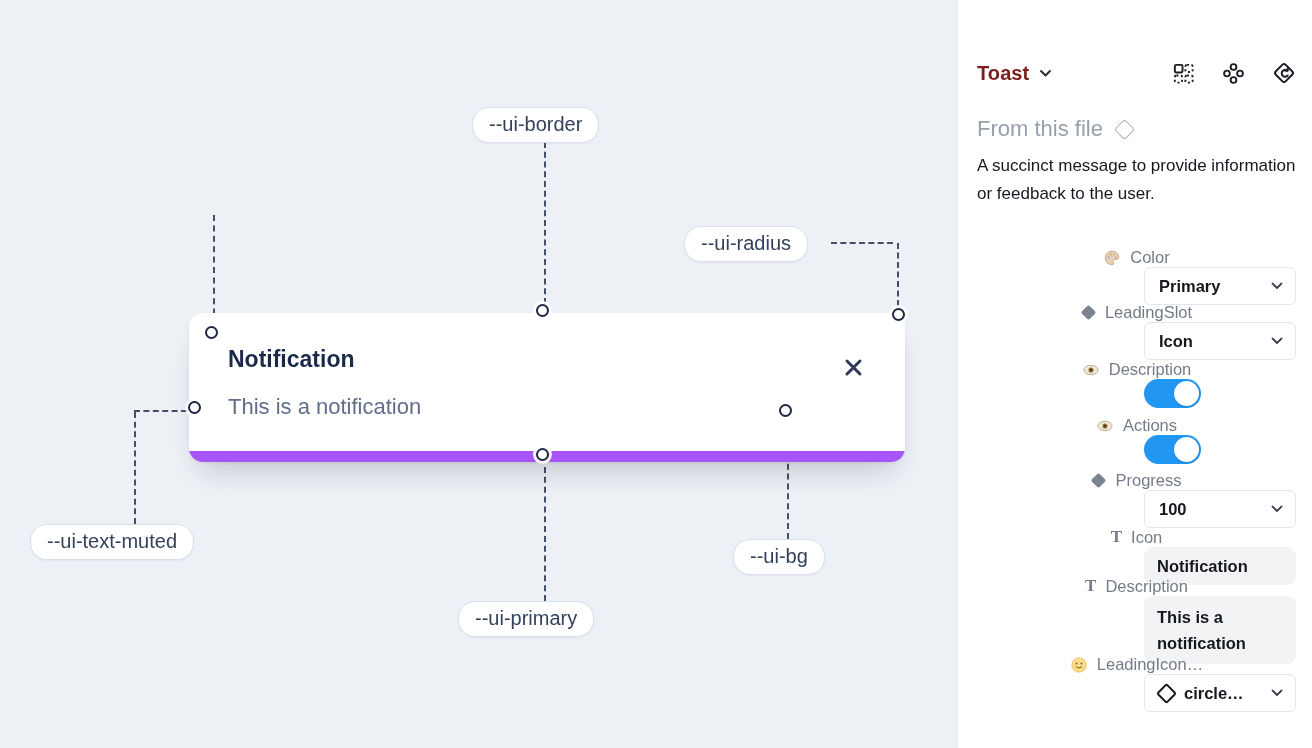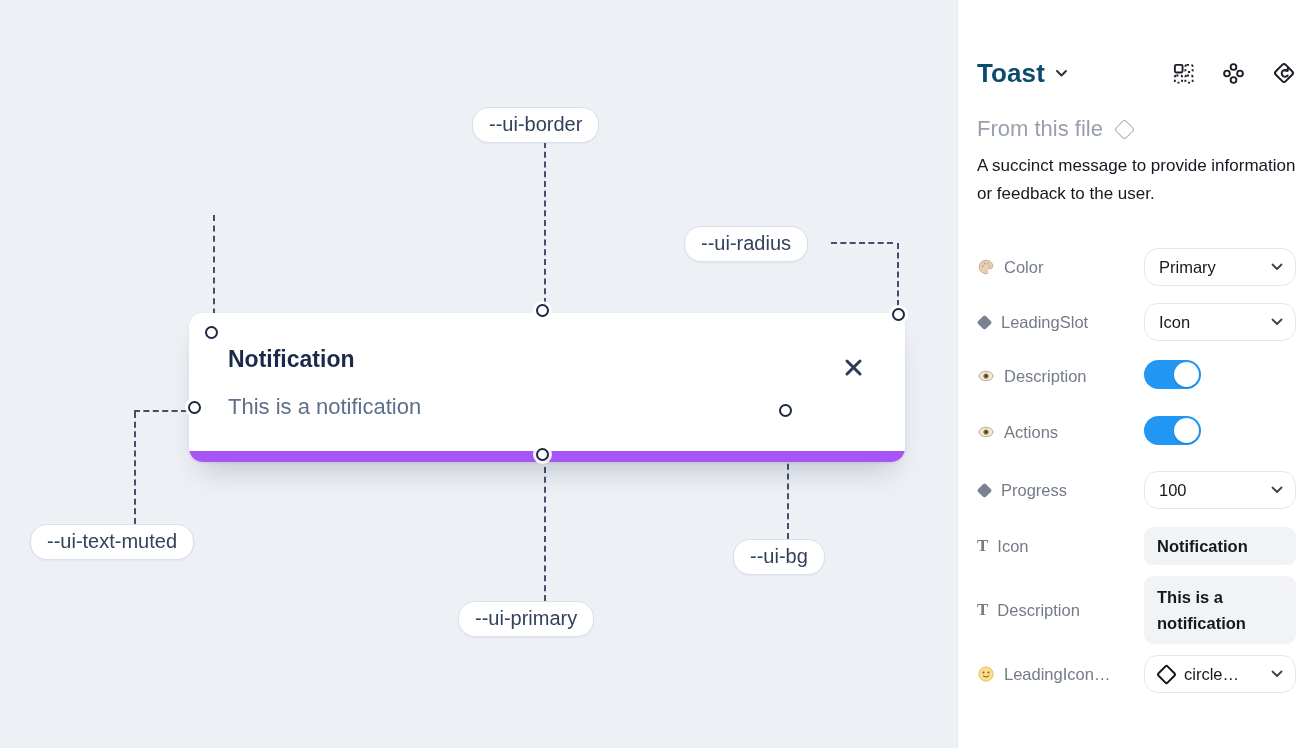--- a/index.html
+++ b/index.html
@@ -28,43 +28,43 @@
   .card-close { position:absolute; left:650px; top:40px; width:28px; height:28px; border:none;
     background:transparent; cursor:pointer; display:flex; align-items:center; justify-content:center; }
   .card-progress { position:absolute; left:0; bottom:0; width:100%; height:11px; background:#a855f7; }
 
   
   .panel { position:absolute; left:957px; top:0; width:355px; height:748px; background:#fff;
     border-left:1px solid #e7eaee; }
 
   .p-title-row { position:absolute; left:19px; top:56px; right:16px; height:34px;
     display:flex; align-items:center; }
-  .p-title { font-size:26px; font-weight:700; color:#0c4a6e; letter-spacing:.1px; }
+  .p-title { font-size:20px; font-weight:700; color:#7f1d1d; letter-spacing:.1px; }
   .p-title-chev { margin-left:10px; display:flex; }
   .p-icons { margin-left:auto; display:flex; gap:27px; align-items:center; }
   .icon-btn { border:none; background:transparent; padding:0; cursor:pointer; display:flex; }
 
   .p-from-row { position:absolute; left:19px; top:116px; display:flex; align-items:center; gap:14px; }
   .p-from { font-size:22px; color:#98a0ac; }
   .from-diamond { width:15px; height:15px; border:1.7px solid #a7aeb8; border-radius:3px;
     transform:rotate(45deg); }
 
   .p-desc { position:absolute; left:19px; top:152px; width:325px; font-size:17px; line-height:28px;
     color:#15181f; font-weight:500; }
 
-  .prow { position:absolute; left:19px; right:16px; display:flex; align-items:center; }
+  .prow { position:absolute; left:19px; right:16px; display:flex; align-items:center;flex-direction:column; }
   .prow-label { display:flex; align-items:center; gap:9px; font-size:16.5px; color:#747b88; }
   .prow-label .gdiamond { width:11px; height:11px; background:#7c8390; border-radius:2px;
     transform:rotate(45deg); margin:0 2px; }
   .prow-label .tserif { font-family:"Liberation Serif", serif; font-weight:700; font-size:17px; color:#747b88; }
   .ctrl { margin-left:auto; width:152px; }
 
   .select { display:flex; align-items:center; height:38px; padding:0 12px 0 14px;
-    border:1.5px solid #e3e7ed; border-radius:14px; background:#fff; cursor:pointer;
-    font-size:16.5px; font-weight:400; color:#15181e; gap:8px; }
+    border:1.5px solid #e3e7ed; border-radius:6px; background:#fff; cursor:pointer;
+    font-size:16.5px; font-weight:700; color:#15181e; gap:8px; }
   .select .chev { margin-left:auto; display:flex; }
   .sel-diamond { width:15px; height:15px; border:2px solid #15181e; border-radius:2.5px;
     transform:rotate(45deg); flex:none; margin-right:2px; }
   .sel-text-trunc { overflow:hidden; text-overflow:ellipsis; white-space:nowrap; }
 
   .toggle { width:57px; height:29px; border-radius:15px; background:#2196f3; position:relative;
     border:none; cursor:pointer; }
   .toggle .knob { position:absolute; top:2px; right:2.5px; width:25px; height:25px; background:#fff;
     border-radius:50%; box-shadow:0 1px 2px rgba(0,0,0,.15); }
 

